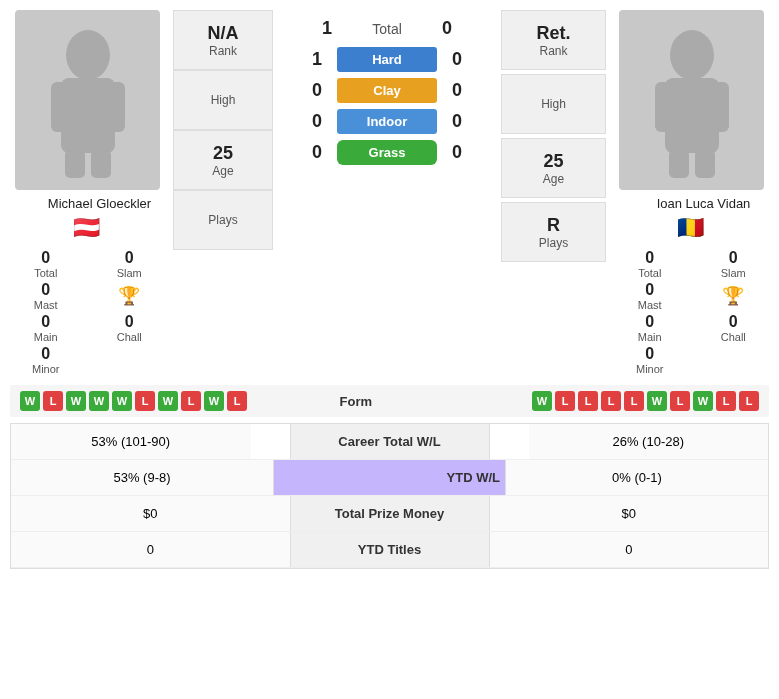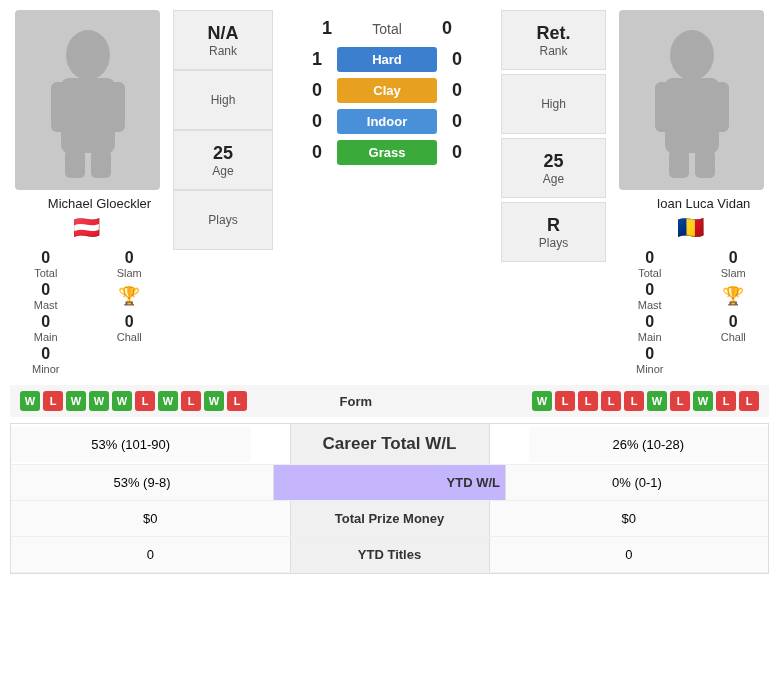--- a/index.html
+++ b/index.html
@@ -179,21 +179,21 @@
       border-radius: 3px;
       text-align: center;
       color: #fff;
       font-size: 13px;
       font-weight: bold;
     }
 
     .surface-hard { background: #3b7fce; }
     .surface-clay { background: #e8a020; }
     .surface-indoor { background: #4a90d9; }
-    .surface-grass { background: #3aaa3a; }
+    .surface-grass { background: #3aaa3a; border-radius: 6px; }
 
     
     .right-middle-panel {
       display: flex;
       flex-direction: column;
       align-items: center;
       width: 105px;
       flex-shrink: 0;
       gap: 0;
     }
@@ -466,21 +466,21 @@
         <span class="form-badge form-l">L</span>
         <span class="form-badge form-w">W</span>
         <span class="form-badge form-l">L</span>
         <span class="form-badge form-l">L</span>
       </div>
   </div>
 
   <div id="stats-table" style="margin: 6px 10px 10px 10px; border: 1px solid #ddd;">
   <div style="display: flex; align-items: center; border-bottom: 1px solid rgb(238, 238, 238); gap: 39px;">
     <span style="flex:1; text-align:center; padding:10px 5px; font-size:13px; background:#fafafa;">53% (101-90)</span>
-    <span style="width:200px; text-align:center; font-size:17px; font-weight:bold; color:#333; padding:10px 5px; background:#f0f0f0; border-left:1px solid #ddd; border-right:1px solid #ddd;">Career Total W/L</span>
+    <span style="width:200px; text-align:center; font-size:13px; font-weight:bold; color:#333; padding:10px 5px; background:#f0f0f0; border-left:1px solid #ddd; border-right:1px solid #ddd;">Career Total W/L</span>
     <span style="flex:1; text-align:center; padding:10px 5px; font-size:13px; background:#fafafa;">26% (10-28)</span>
   </div>
       <div style="display: flex; align-items: center; border-bottom: 1px solid rgb(238, 238, 238);">
     <span style="flex:1; text-align:center; padding:10px 5px; font-size:13px; background:#fafafa;">53% (9-8)</span>
     <span style="width:233px; text-align:right; font-size:13px; font-weight:bold; color:#333; padding:10px 5px; background:#c4b5fd; border-left:1px solid #ddd; border-right:1px solid #ddd;">YTD W/L</span>
     <span style="flex:1; text-align:center; padding:10px 5px; font-size:13px; background:#fafafa;">0% (0-1)</span>
   </div>
       <div style="display: flex; align-items: center; border-bottom: 1px solid rgb(238, 238, 238);">
     <span style="flex:1; text-align:center; padding:10px 5px; font-size:13px; background:#fafafa;">$0</span>
     <span style="width:200px; text-align:center; font-size:13px; font-weight:bold; color:#333; padding:10px 5px; background:#f0f0f0; border-left:1px solid #ddd; border-right:1px solid #ddd;">Total Prize Money</span>

